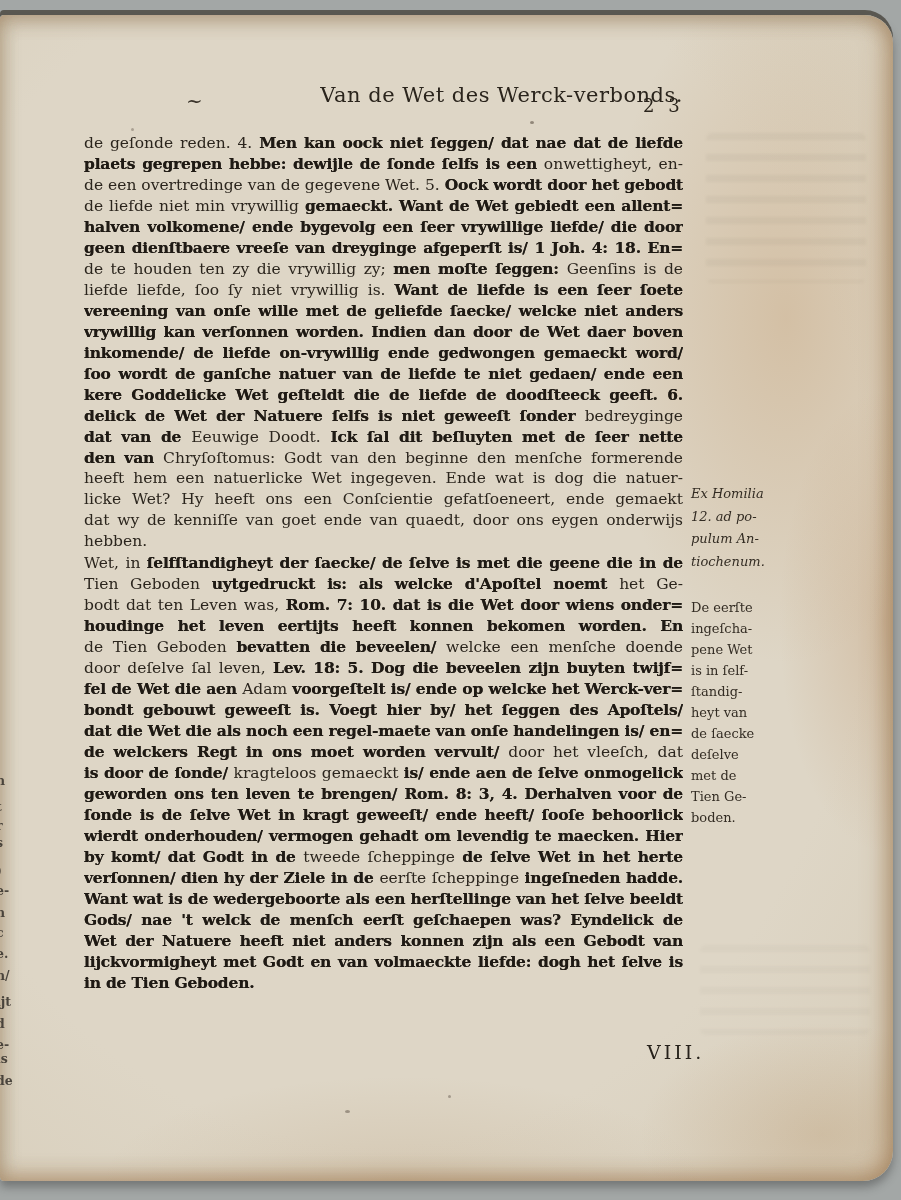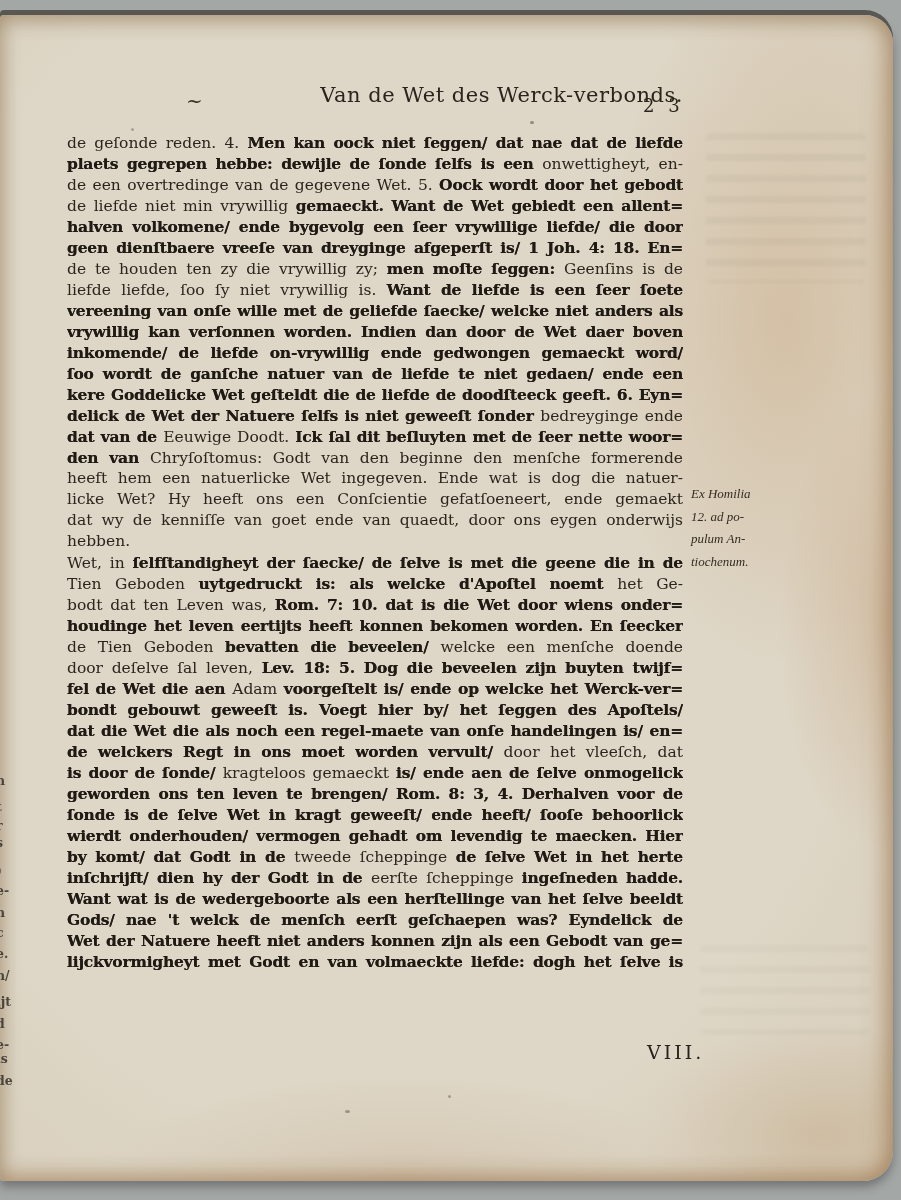--- a/index.html
+++ b/index.html
@@ -24,26 +24,26 @@
       inset 8px 0 16px rgba(110,95,70,0.10),
       0 -5px 0 rgba(66,62,54,0.75),
       0 6px 10px rgba(30,30,28,0.35);
   }
   .header{position:absolute;left:67px;top:68px;width:616px;text-align:right;
     font-size:21px;color:#2a241c;letter-spacing:0.5px;white-space:nowrap;}
   .ornament{position:absolute;left:186px;top:74px;font-size:20px;color:#3a332a;}
   .pagenum{position:absolute;left:643px;top:80px;font-size:18px;color:#2a241c;letter-spacing:4px;}
   .body-text{position:absolute;left:67px;top:117px;width:616px;color:#2b251d;}
   .line{font-size:15.5px;line-height:21px;height:21px;overflow:hidden;
-    text-align:justify;text-align-last:justify;white-space:normal;}
+    text-align:justify;text-align-last:justify;white-space:normal;margin-left:17px;}
   .line.last{text-align-last:left;}
   .line.indent{text-indent:16px;}
   .bl{font-weight:700;color:#1f1a14;letter-spacing:-0.2px;text-shadow:0 0 0.5px rgba(31,26,20,0.85);}
   .rm{font-weight:400;color:#2b251d;}
-  .margin-note{position:absolute;left:691px;width:92px;color:#332c23;font-family:Liberation Serif, serif;}
+  .margin-note{position:absolute;left:691px;width:92px;color:#332c23;}
   .margin-note div{font-size:13px;line-height:22px;}
   .note-italic div{font-style:italic;line-height:22.5px;}
   .note-roman div{line-height:21px;}
   .catchword{position:absolute;left:647px;top:1026px;font-size:19px;color:#26211a;letter-spacing:3px;}
   .edge-fragments{position:absolute;left:0;top:0;width:18px;height:1200px;}
   .edge-fragments div{position:absolute;left:-4px;font-size:12.5px;font-weight:700;color:#34302a;opacity:0.85;}
   .showthrough{position:absolute;opacity:0.55;
     background:repeating-linear-gradient(rgba(125,115,98,0.14) 0 7px, rgba(0,0,0,0) 7px 21px);
     filter:blur(1.5px);border-radius:6px;}
   .st1{left:706px;top:118px;width:160px;height:150px;}
@@ -93,33 +93,47 @@
         <div class="line"><span class="rm">door deſelve ſal leven, </span><span class="bl">Lev. 18: 5. Dog die beveelen zijn buyten twijf=</span></div>
         <div class="line"><span class="bl">fel de Wet die aen </span><span class="rm">Adam </span><span class="bl">voorgeſtelt is/ ende op welcke het Werck-ver=</span></div>
         <div class="line"><span class="bl">bondt gebouwt geweeſt is. Voegt hier by/ het ſeggen des Apoſtels/</span></div>
         <div class="line"><span class="bl">dat die Wet die als noch een regel-maete van onſe handelingen is/ en=</span></div>
         <div class="line"><span class="bl">de welckers Regt in ons moet worden vervult/ </span><span class="rm">door het vleeſch, dat</span></div>
         <div class="line"><span class="bl">is door de ſonde/ </span><span class="rm">kragteloos gemaeckt </span><span class="bl">is/ ende aen de ſelve onmogelick</span></div>
         <div class="line"><span class="bl">geworden ons ten leven te brengen/ Rom. 8: 3, 4. Derhalven voor de</span></div>
         <div class="line"><span class="bl">ſonde is de ſelve Wet in kragt geweeſt/ ende heeft/ ſooſe behoorlick</span></div>
         <div class="line"><span class="bl">wierdt onderhouden/ vermogen gehadt om levendig te maecken. Hier</span></div>
         <div class="line"><span class="bl">by komt/ dat Godt in de </span><span class="rm">tweede ſcheppinge </span><span class="bl">de ſelve Wet in het herte</span></div>
-        <div class="line"><span class="bl">inſchrijft/ dien hy der Godt in de </span><span class="rm">eerſte ſcheppinge </span><span class="bl">ingeſneden hadde.</span></div>
+        <div class="line"><span class="bl">verſonnen/ dien hy der Ziele in de </span><span class="rm">eerſte ſcheppinge </span><span class="bl">ingeſneden hadde.</span></div>
         <div class="line"><span class="bl">Want wat is de wedergeboorte als een herſtellinge van het ſelve beeldt</span></div>
         <div class="line"><span class="bl">Gods/ nae 't welck de menſch eerſt geſchaepen was? Eyndelick de</span></div>
         <div class="line"><span class="bl">Wet der Natuere heeft niet anders konnen zijn als een Gebodt van ge=</span></div>
         <div class="line"><span class="bl">lijckvormigheyt met Godt en van volmaeckte liefde: dogh het ſelve is</span></div>
+        <div class="line last"><span class="bl">in de Tien Geboden.</span></div>
       </div>
     </div>
 
   <div class="margin-note note-italic" style="top: 468px;">
       <div>Ex Homilia</div>
       <div>12. ad po-</div>
       <div>pulum An-</div>
       <div>tiochenum.</div>
+    </div>
+  <div class="margin-note note-roman" style="top: 582px;">
+      <div>De eerſte</div>
+      <div>ingeſcha-</div>
+      <div>pene Wet</div>
+      <div>is in ſelf-</div>
+      <div>ſtandig-</div>
+      <div>heyt van</div>
+      <div>de ſaecke</div>
+      <div>deſelve</div>
+      <div>met de</div>
+      <div>Tien Ge-</div>
+      <div>boden.</div>
     </div>
 
   <div class="catchword">VIII.</div>
 
   <div class="edge-fragments">
       <div style="top: 758px;">n</div>
       <div style="top: 784px;">t</div>
       <div style="top: 803px;">r</div>
       <div style="top: 820px;">s</div>
       <div style="top: 848px;">)</div>

